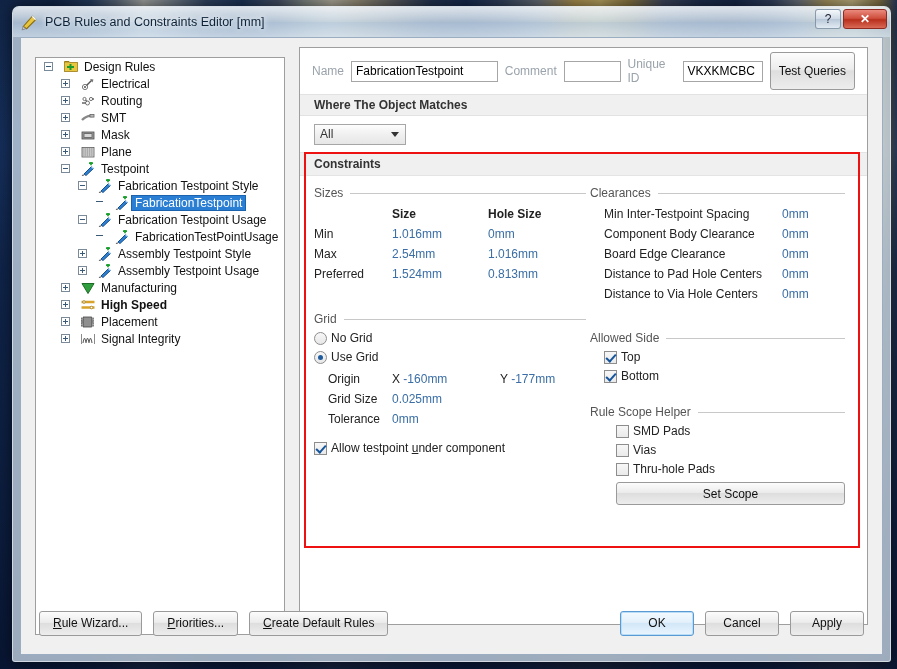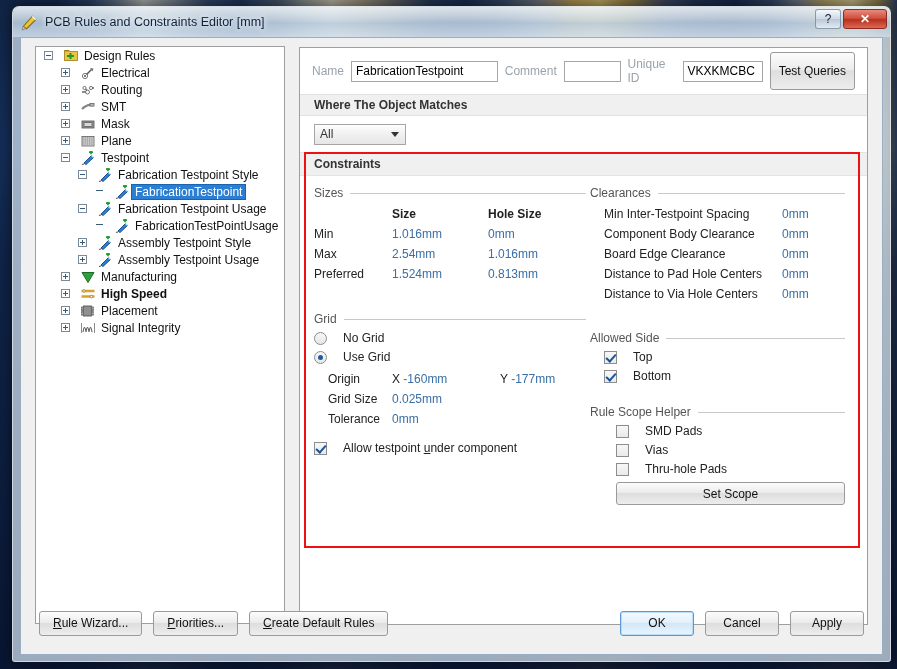--- a/index.html
+++ b/index.html
@@ -92,21 +92,21 @@
   #client {
     position: absolute;
     left: 7px; right: 7px; top: 30px; bottom: 6px;
     background: #f0f0f0;
     border: 1px solid #9badc0;
   }
 
   
   #tree-panel {
     position: absolute;
-    left: 14px; top: 8px;
+    left: 14px; top: 19px;
     width: 250px; height: 578px;
     background: #fff;
     border: 1px solid #9e9e9e;
     overflow: hidden;
     font-size: 12px;
   }
   .t-row {
     display: flex; align-items: center;
     height: 17px; white-space: nowrap;
     position: relative;
@@ -221,21 +221,21 @@
   }
   .grp-hdr .rule { flex: 1; height: 1px; background: #c8c8c8; }
 
   table.ftab { border-collapse: collapse; font-size: 12px; }
   table.ftab td { padding: 3px 0; vertical-align: middle; }
   .hdr-cell { color: #222; font-weight: bold; }
   .lbl-cell { color: #222; }
   .val { color: #3a6ea5; cursor: text; }
 
   .chk-row, .rad-row {
-    display: flex; align-items: center; gap: 16px;
+    display: flex; align-items: center; gap: 4px;
     font-size: 12px; color: #222; margin: 5px 0;
     cursor: pointer;
   }
   .chk {
     width: 13px; height: 13px; flex: none;
     border: 1px solid #8d8d8d;
     background: linear-gradient(180deg,#f7f7f7,#eaeaea);
     position: relative;
   }
   .chk.on:after {

